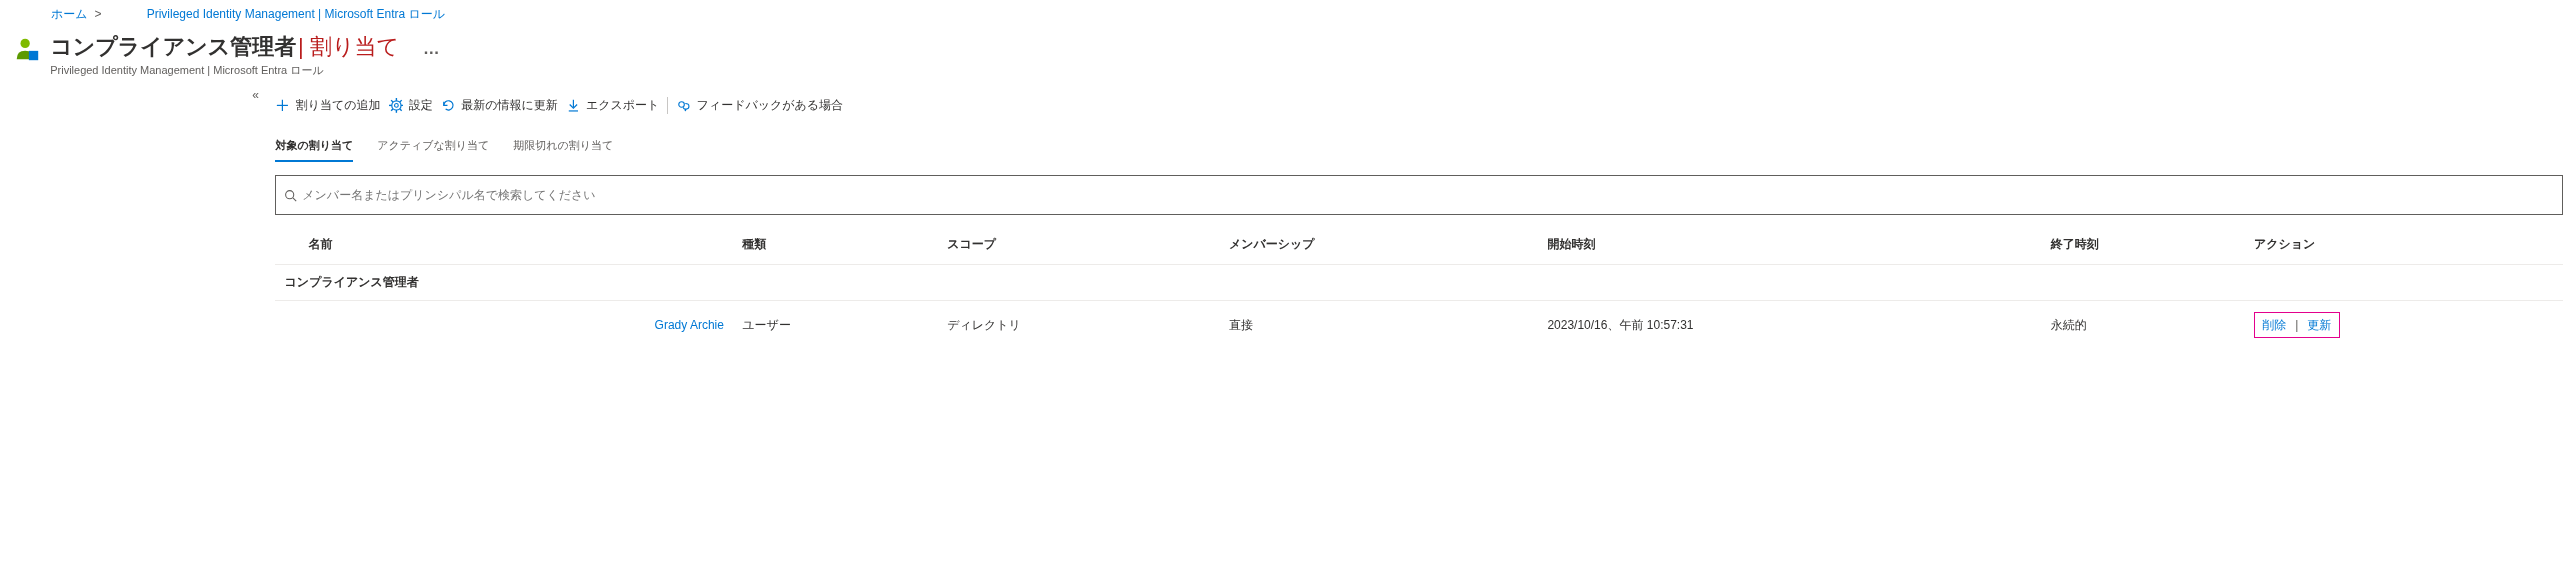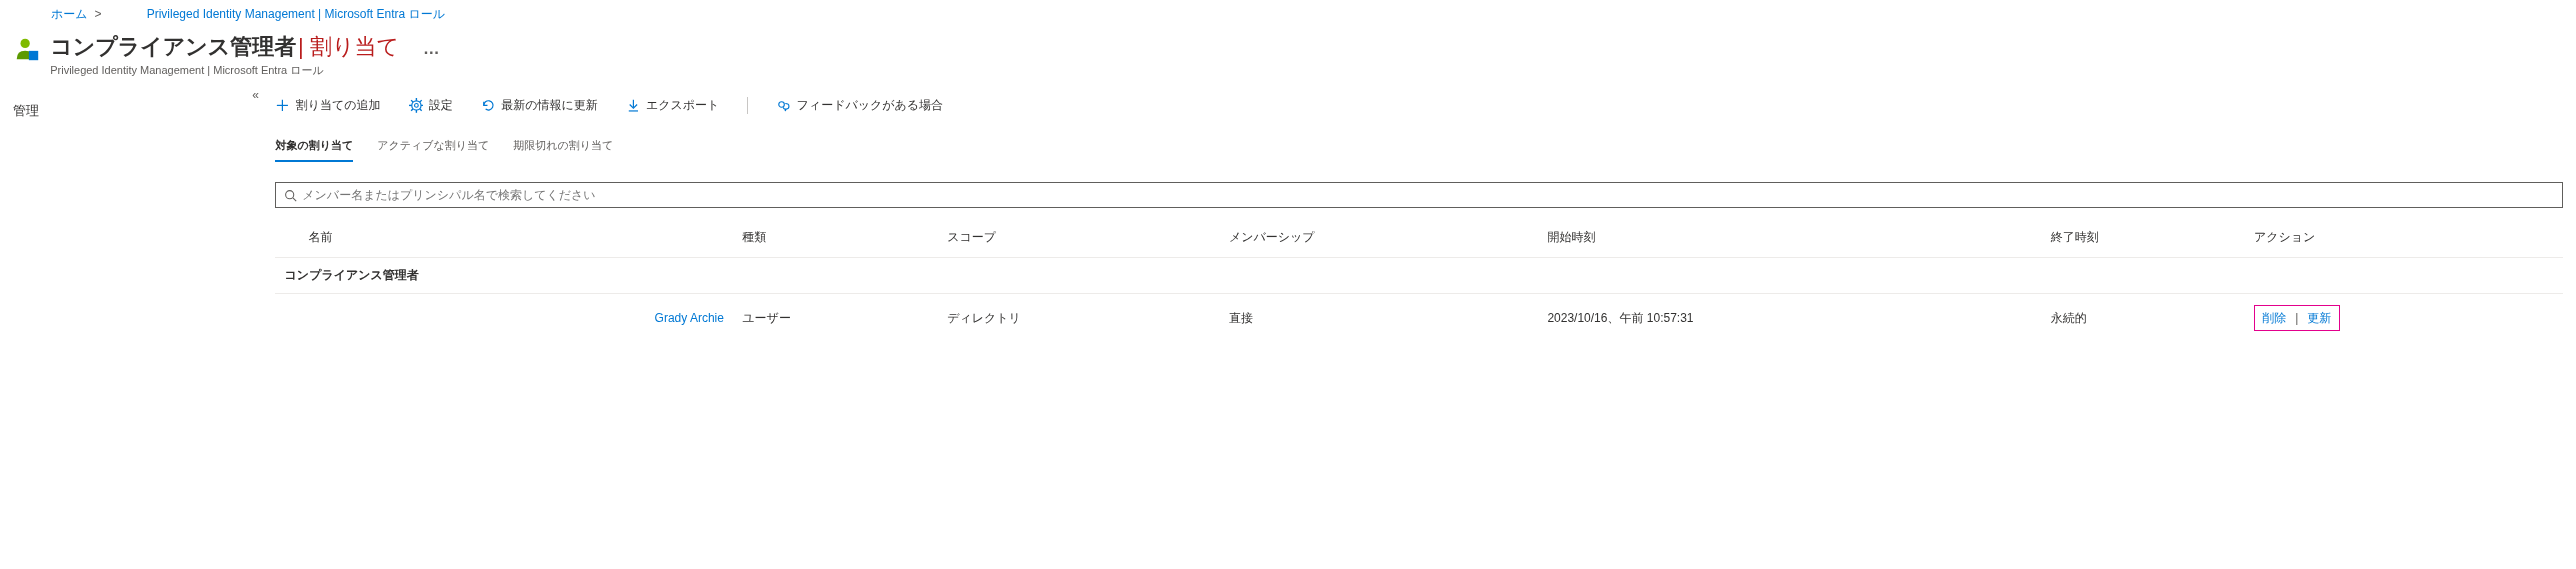--- a/index.html
+++ b/index.html
@@ -26,38 +26,38 @@
     .sidebar { width: 268px; flex-shrink: 0; position: relative; padding-top: 5.5px; }
     .collapse-btn { position: absolute; right: 9.2px; top: 0; color: #605e5c; font-size: 12px; cursor: pointer; }
     .sidebar-group-title { padding: 9.2px 13px 5.5px 13px; font-size: 13px; color: #323130; }
     .sidebar-item { display: flex; align-items: center; padding: 5.5px 13px; font-size: 12px; cursor: pointer; }
     .sidebar-item.selected { background: #efefef; border: 1.8px solid #e3008c; padding: 3.7px 11px; }
     .sidebar-item .icon { width: 14.8px; height: 14.8px; margin-right: 9.2px; display: flex; align-items: center; justify-content: center; }
     
     .content { flex: 1; padding: 0 13px 0 7.4px; }
     
     
-    .toolbar { display: flex; align-items: center; padding: 9.2px 0 11px 0; gap: 28px; }
+    .toolbar { display: flex; align-items: center; padding: 9.2px 0 11px 0; gap: 8px; }
     .toolbar-btn { display: flex; align-items: center; gap: 5.5px; font-size: 12px; color: #323130; cursor: pointer; }
     .toolbar-btn .icon { color: #0078d4; width: 14.8px; height: 14.8px; display: flex; align-items: center; justify-content: center; }
     .toolbar-sep { width: 0.9px; height: 16.6px; background: #c8c6c4; }
     
     
     .tabs { display: flex; gap: 24px; border-bottom: 0; margin-top: 7.4px; }
     .tab { padding: 5.5px 0 7.4px 0; font-size: 11px; color: #605e5c; cursor: pointer; border-bottom: 1.8px solid transparent; }
     .tab.active { color: #323130; font-weight: 600; border-bottom: 2.8px solid #0078d4; }
     
     
-    .search-wrap { margin-top: 20px; display: flex; align-items: center; border: 0.9px solid #605e5c; height: 26px; padding: 0 7.4px; gap: 5.5px; }
+    .search-wrap { margin-top: 13px; display: flex; align-items: center; border: 0.9px solid #605e5c; height: 40px; padding: 0 7.4px; gap: 5.5px; }
     .search-wrap input { border: none; outline: none; flex: 1; font-size: 12px; color: #323130; }
     .search-wrap .icon { color: #605e5c; }
     
     
     .table { width: 100%; margin-top: 13px; border-collapse: collapse; }
-    .table th { text-align: left; font-weight: 400; font-size: 12px; padding: 7.4px 9.2px 11px 9.2px; color: #323130; }
+    .table th { text-align: left; font-weight: 700; font-size: 12px; padding: 7.4px 9.2px 11px 9.2px; color: #323130; }
     .table th:first-child { padding-left: 33px; }
     .table .group-row td { padding: 9.2px 9.2px; font-weight: 600; border-top: 0.9px solid #edebe9; border-bottom: 0.9px solid #edebe9; }
     .table .data-row td { padding: 11px 9.2px; font-size: 12px; }
     .table .data-row td:first-child { padding-left: 33px; text-align: right; }
     .table .data-row .name-link { color: #0078d4; }
     .action-cell { white-space: nowrap; }
     .action-box { border: 1.8px solid #e3008c; padding: 3.7px 7.4px; display: inline-block; }
     .action-link { color: #0078d4; cursor: pointer; }
     .action-sep { color: #605e5c; margin: 0 5.5px; }
     
@@ -87,21 +87,20 @@
       <span class="ellipsis">…</span>
     </div>
     <div class="page-subtitle">Privileged Identity Management | Microsoft Entra ロール</div>
   </div>
 </div>
 
 <div class="main">
 
   <div class="sidebar">
     <div class="collapse-btn">«</div>
-    <div class="sidebar-group-title">管理</div>
 
 
 
   </div>
 
   <div class="content">
 
     <div class="toolbar">
       <div class="toolbar-btn">
         <span class="icon">

